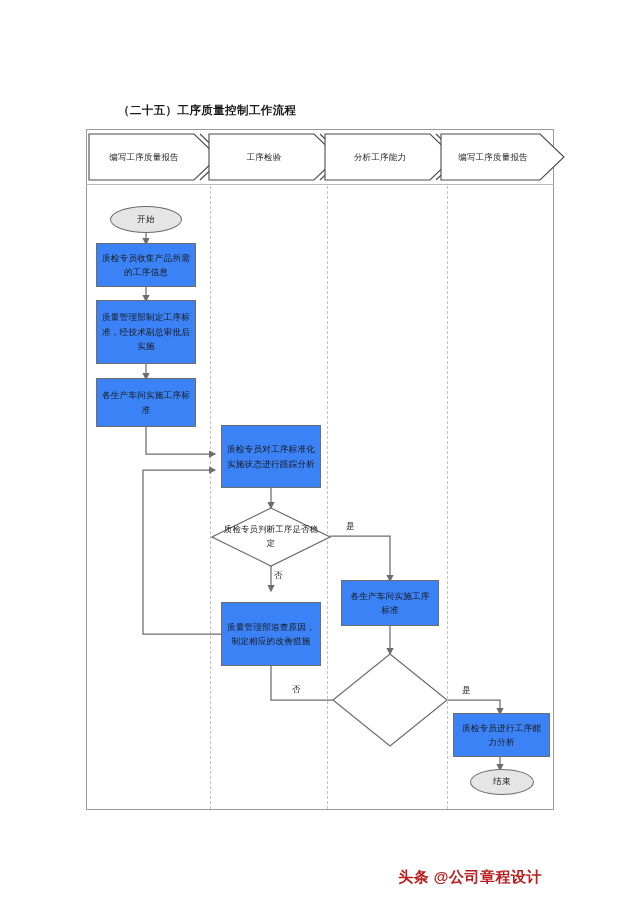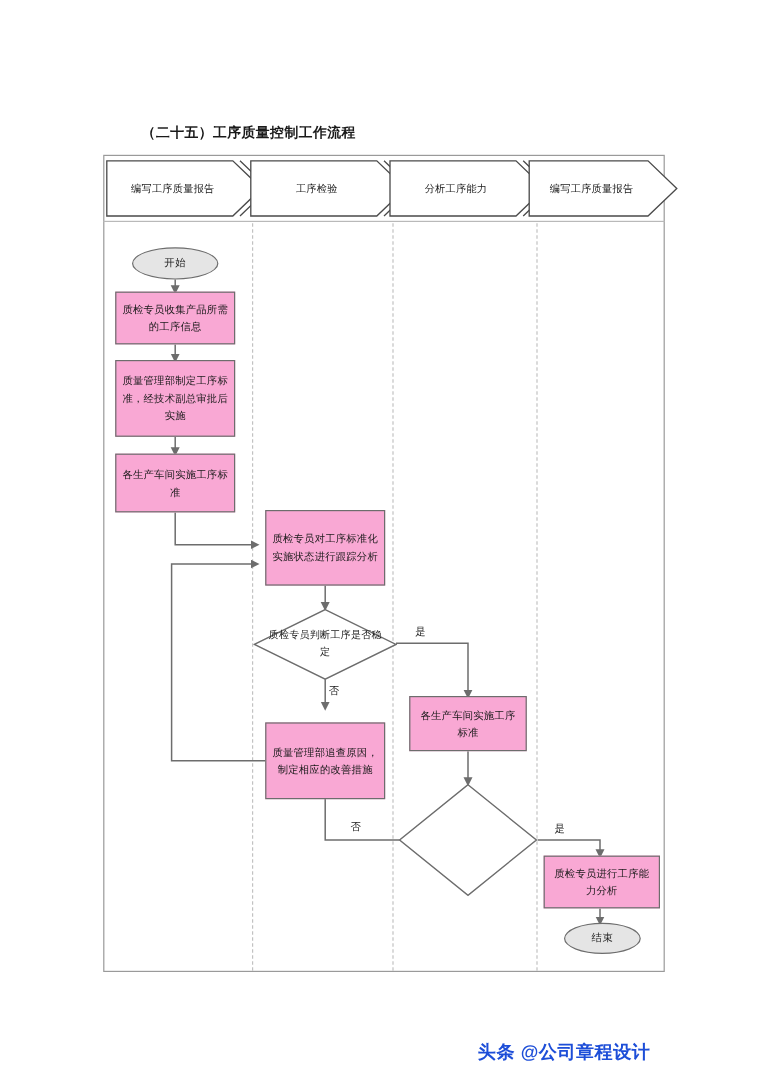--- a/index.html
+++ b/index.html
@@ -44,21 +44,21 @@
   
   #wires{position:absolute;left:0;top:0;width:640px;height:905px;}
 
   
   .node{
     position:absolute;box-sizing:border-box;
     display:flex;align-items:center;justify-content:center;
     text-align:center;color:#1a1a1a;
   }
   .proc{
-    border:1px solid #6d6d6d;background:#f9a8d4;
+    border:1px solid #6d6d6d;background:#3b82f6;
     font-size:8.6px;line-height:14.5px;
     padding:3px 5px;letter-spacing:.2px;
   }
   .term{
     border:1px solid #6d6d6d;background:#e5e5e5;border-radius:50%;
     font-size:8.6px;letter-spacing:.5px;
   }
   .dia{background:transparent;}
   .dia svg{position:absolute;left:0;top:0;}
   .dia .dtxt{
@@ -66,21 +66,21 @@
     letter-spacing:.2px;padding:0 10px;
   }
 
   .edge-lbl{
     position:absolute;font-size:8.6px;color:#1a1a1a;
     letter-spacing:.2px;white-space:nowrap;
   }
 
   .watermark{
     position:absolute;right:18px;top:868px;
-    font-size:15px;font-weight:bold;color:#1d4ed8;
+    font-size:15px;font-weight:bold;color:#b91c1c;
     letter-spacing:.5px;white-space:nowrap;
     font-family:"Liberation Sans","DejaVu Sans",sans-serif;
   }
 </style>
 </head>
 <body>
 
 <div id="page">
 
   <div class="title">（二十五）工序质量控制工作流程</div>

